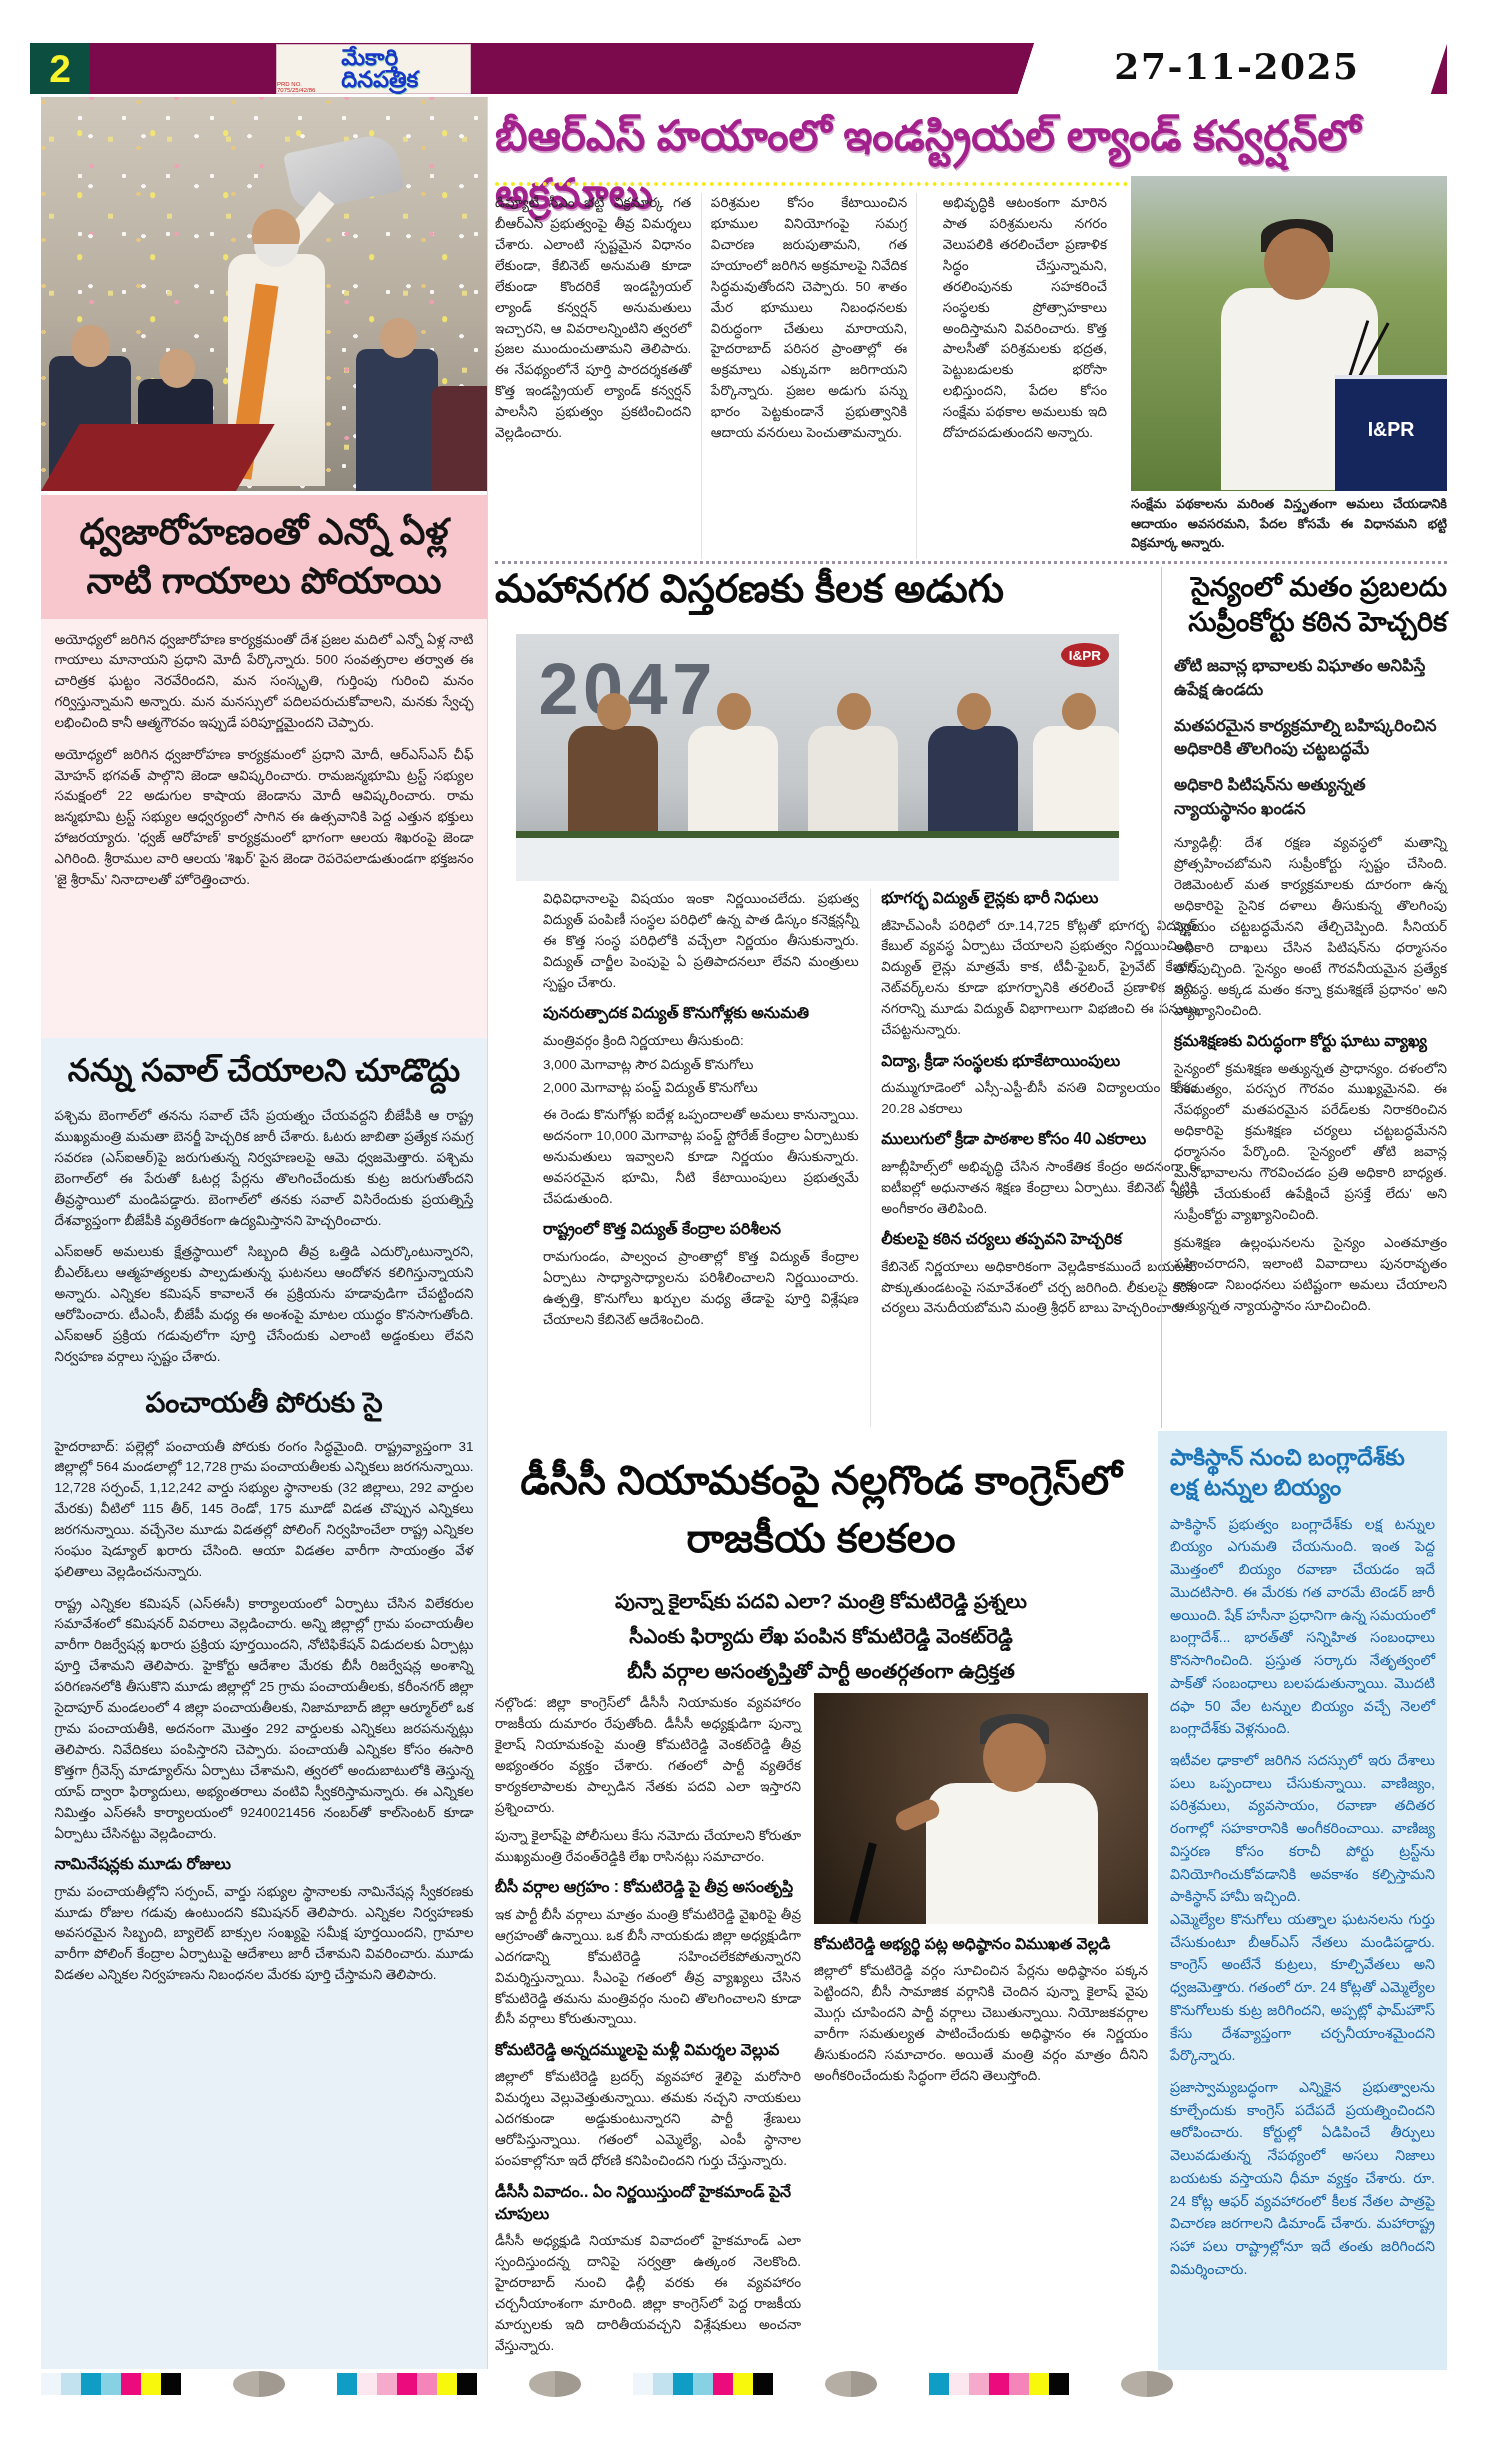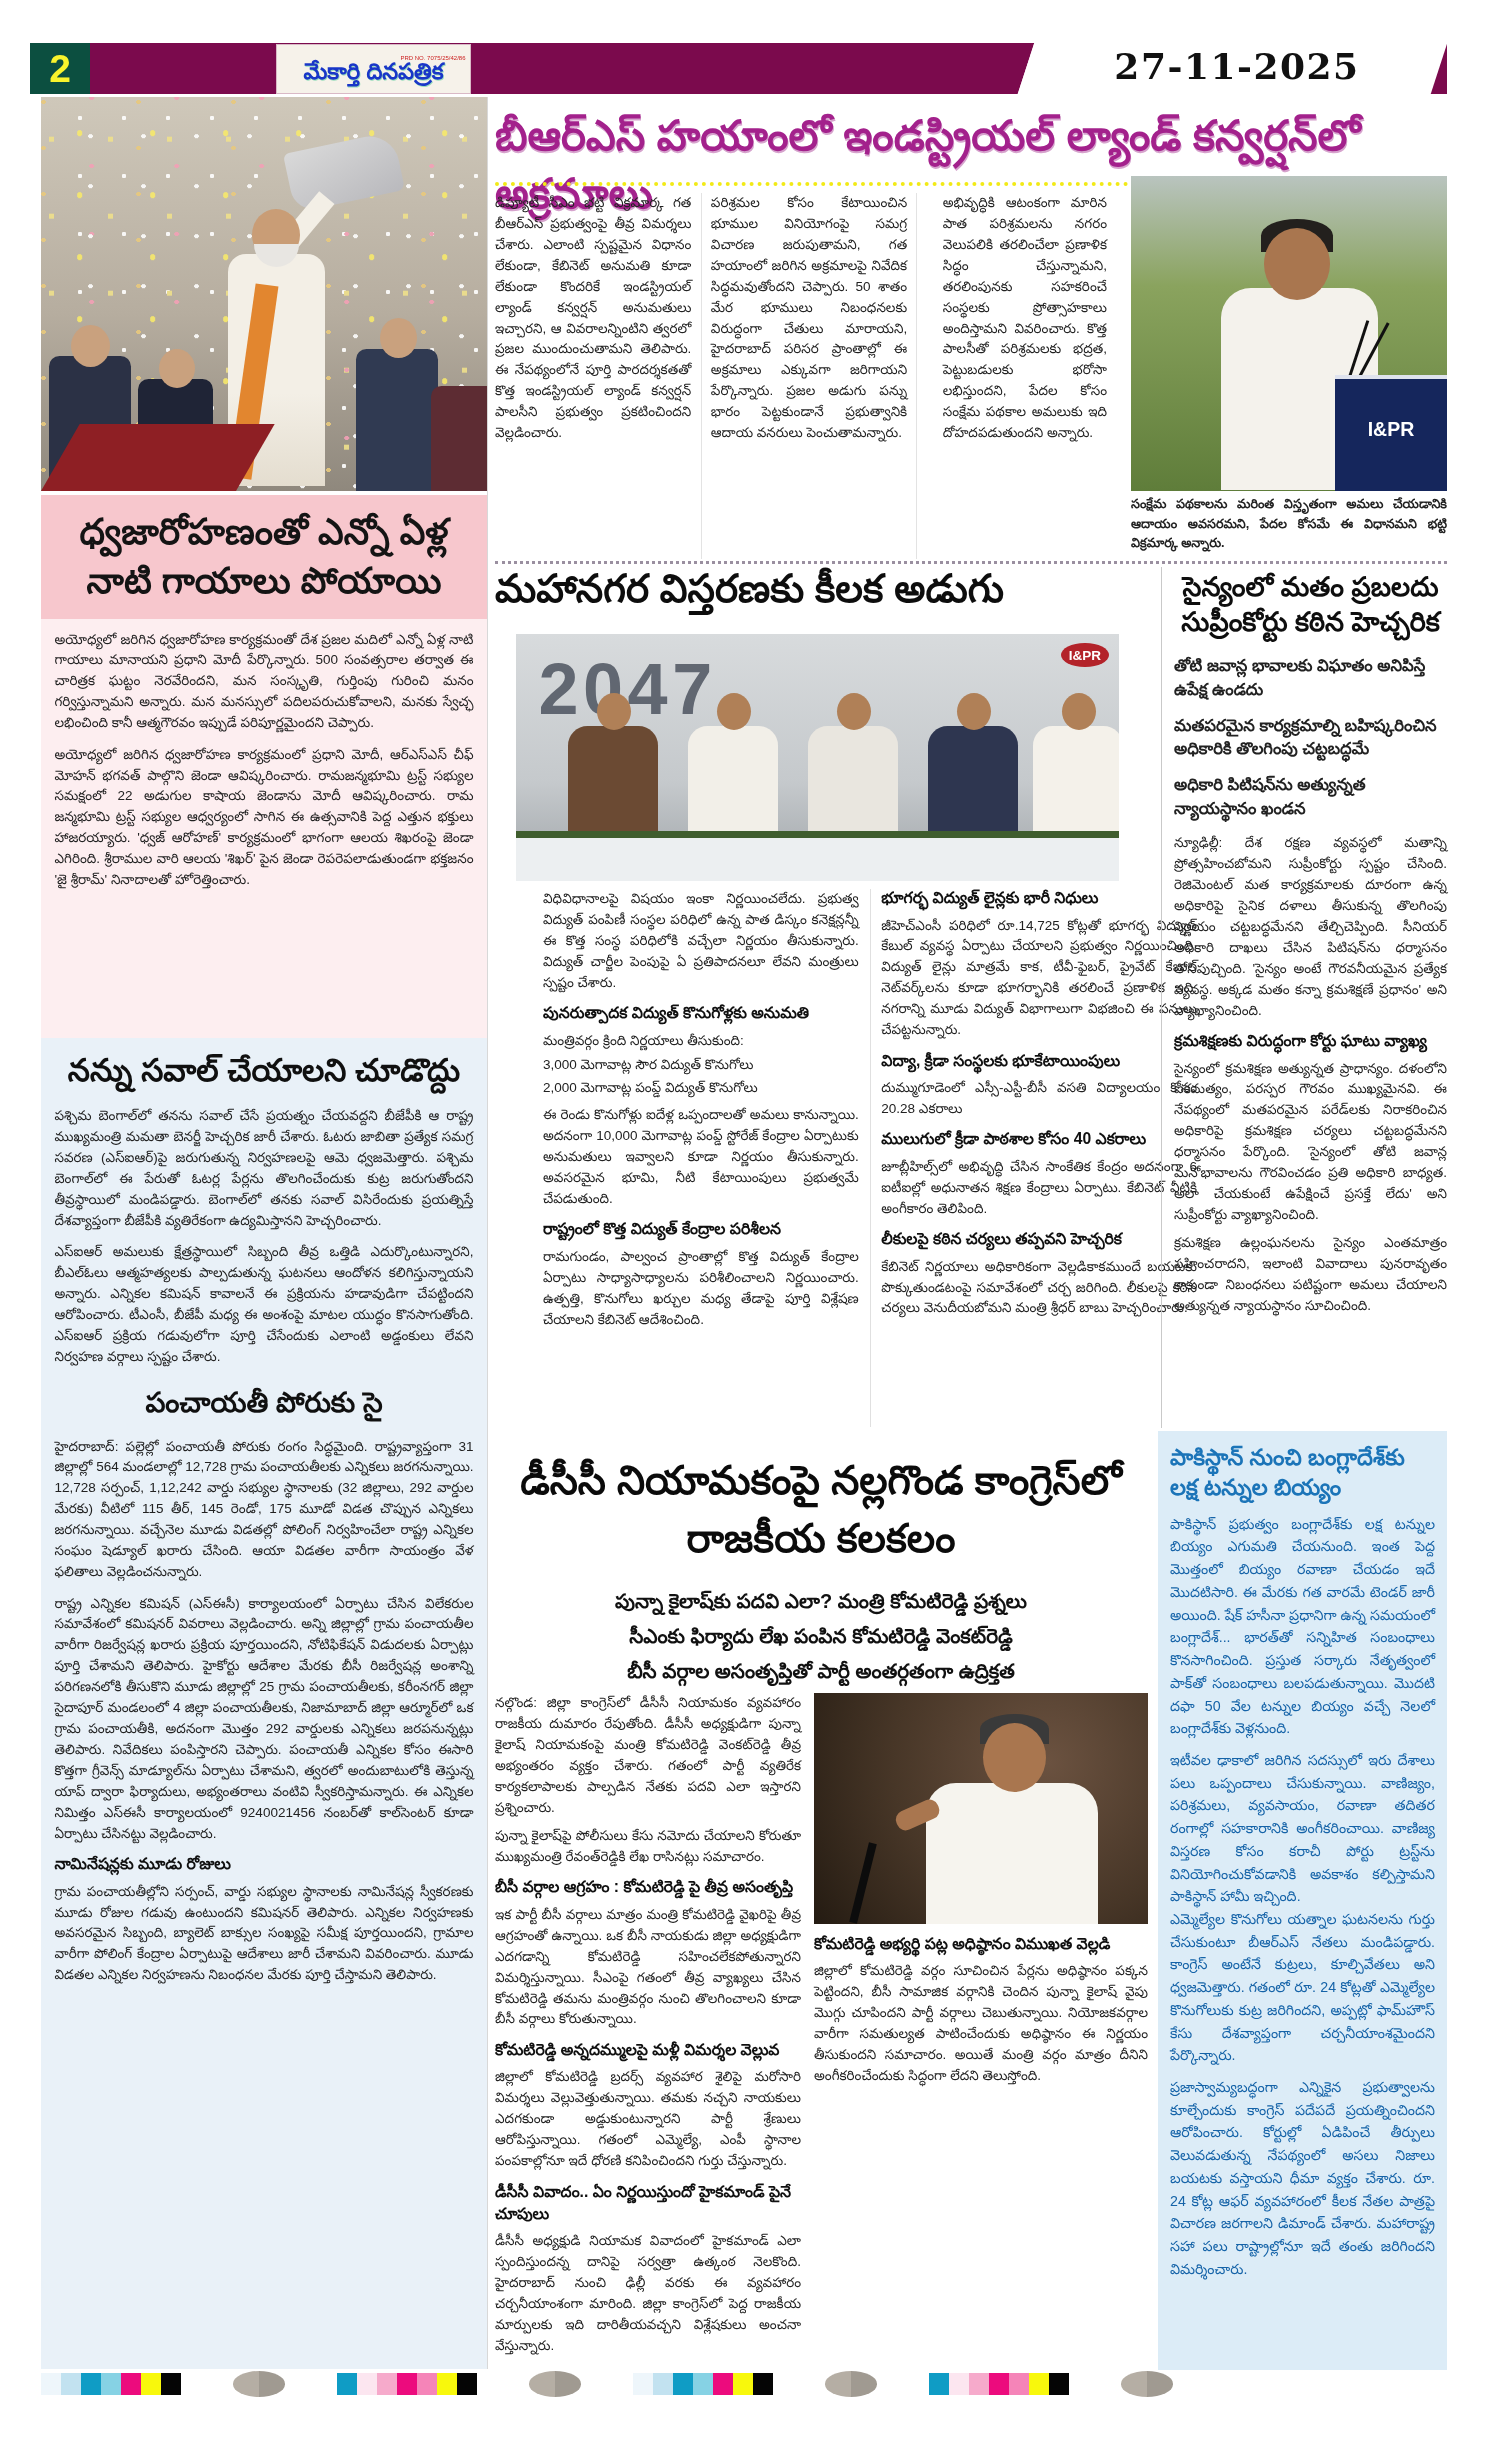--- a/index.html
+++ b/index.html
@@ -5,21 +5,21 @@
   html,body{margin:0;padding:0;background:#ffffff;}
   .page{position:relative;width:1488px;height:2462px;background:#fff;overflow:hidden;
         font-family:"Liberation Sans",sans-serif;color:#1b1b1b;}
   .abs{position:absolute;}
 
   
   .masthead{left:30px;top:43px;width:1417px;height:51px;background:#7b0a4d;}
   .pagenum{left:30px;top:43px;width:60px;height:51px;background:#0c4f40;color:#f9f42c;
            font-size:39px;font-weight:700;display:flex;align-items:center;justify-content:center;}
   .brandbox{left:276px;top:44px;width:193px;height:48px;background:#f6f2ea;border:1.5px solid #d9b9c6;
-            display:flex;flex-direction:column;align-items:center;justify-content:center;}
+            display:flex;flex-direction:row;align-items:center;justify-content:center;}
   .brand{color:#1936c8;font-size:22.5px;font-weight:800;line-height:1;text-shadow:0.7px 0.7px 0 #9db;}
   .regnote{color:#c22;font-size:6px;line-height:1;align-self:flex-end;margin-right:4.5px;}
   .datebox{left:1026px;top:43px;width:406px;height:51px;background:#fff;
            transform:skewX(-18deg);border-left:7.5px solid #fff;}
   .dateline{left:1102px;top:45px;width:270px;text-align:center;color:#111;
             font-size:36px;font-weight:800;letter-spacing:1.5px;font-family:"DejaVu Serif",serif;}
 
   
   .body-text{font-size:13.5px;line-height:1.55;text-align:justify;color:#222;}
   .subhead{font-size:15.7px;font-weight:800;color:#101010;margin:10.5px 0 4.5px;}
@@ -78,21 +78,21 @@
   .photo-cabinet{left:516px;top:634px;width:603px;height:247px;overflow:hidden;background:linear-gradient(180deg,#d8dbdd 0%,#c5c9cc 60%,#9fa4a8 100%);}
   .backdrop-2047{position:absolute;left:22.5px;top:13.5px;font-size:72px;font-weight:900;color:#3c4350;opacity:.75;letter-spacing:4.5px;}
   .cab-badge{position:absolute;right:10.5px;top:9px;background:#b3232a;color:#fff;font-size:13.5px;font-weight:800;padding:4.5px 7.5px;border-radius:50%;}
   .cab-table{position:absolute;left:0;bottom:0;width:100%;height:43px;background:#eceff1;border-top:7.5px solid #3f5d2e;}
   .person{position:absolute;width:90px;height:112px;border-radius:19.5px 19.5px 0 0;}
   .person .hd{position:absolute;left:28.5px;top:-33px;width:34px;height:37px;border-radius:50%;background:#b08057;}
   .maha-cols{left:495px;top:889px;width:654px;height:538px;column-count:2;column-gap:22.5px;column-rule:0.7px solid #e0e0e0;margin-left:48px;}
 
   
   .sainyam{left:1161px;top:567px;width:286px;height:861px;border-left:0.7px solid #c9c9c9;padding:3px 0 0 12px;box-sizing:border-box;}
-  .sainyam-head{font-size:27px;font-weight:800;text-align:center;line-height:1.3;color:#0e0e0e;margin-bottom:13.5px;}
+  .sainyam-head{font-size:27px;font-weight:800;text-align:right;line-height:1.3;color:#0e0e0e;margin-bottom:13.5px;}
   .sainyam-bullet{font-size:16.5px;font-weight:700;color:#222;line-height:1.45;margin:12px 0;}
 
   
   .dcc-head{left:495px;top:1451px;width:652px;text-align:center;font-size:40px;font-weight:800;line-height:1.45;color:#0b0b0b;}
   .dcc-subs{left:495px;top:1584px;width:652px;text-align:center;font-size:20px;font-weight:700;line-height:1.75;color:#111;}
   .dcc-left{left:495px;top:1693px;width:306px;height:675px;}
   .dcc-right{left:814px;top:1693px;width:334px;height:675px;}
   .photo-komati{width:334px;height:231px;overflow:hidden;position:relative;
                 background:radial-gradient(circle at 70% 30%,#6b5240 0%,#473627 55%,#241b12 100%);margin-bottom:7.5px;}
   .kom-body{position:absolute;left:112px;top:90px;width:172px;height:142px;border-radius:30px 30px 0 0;background:#f6f4ee;}

